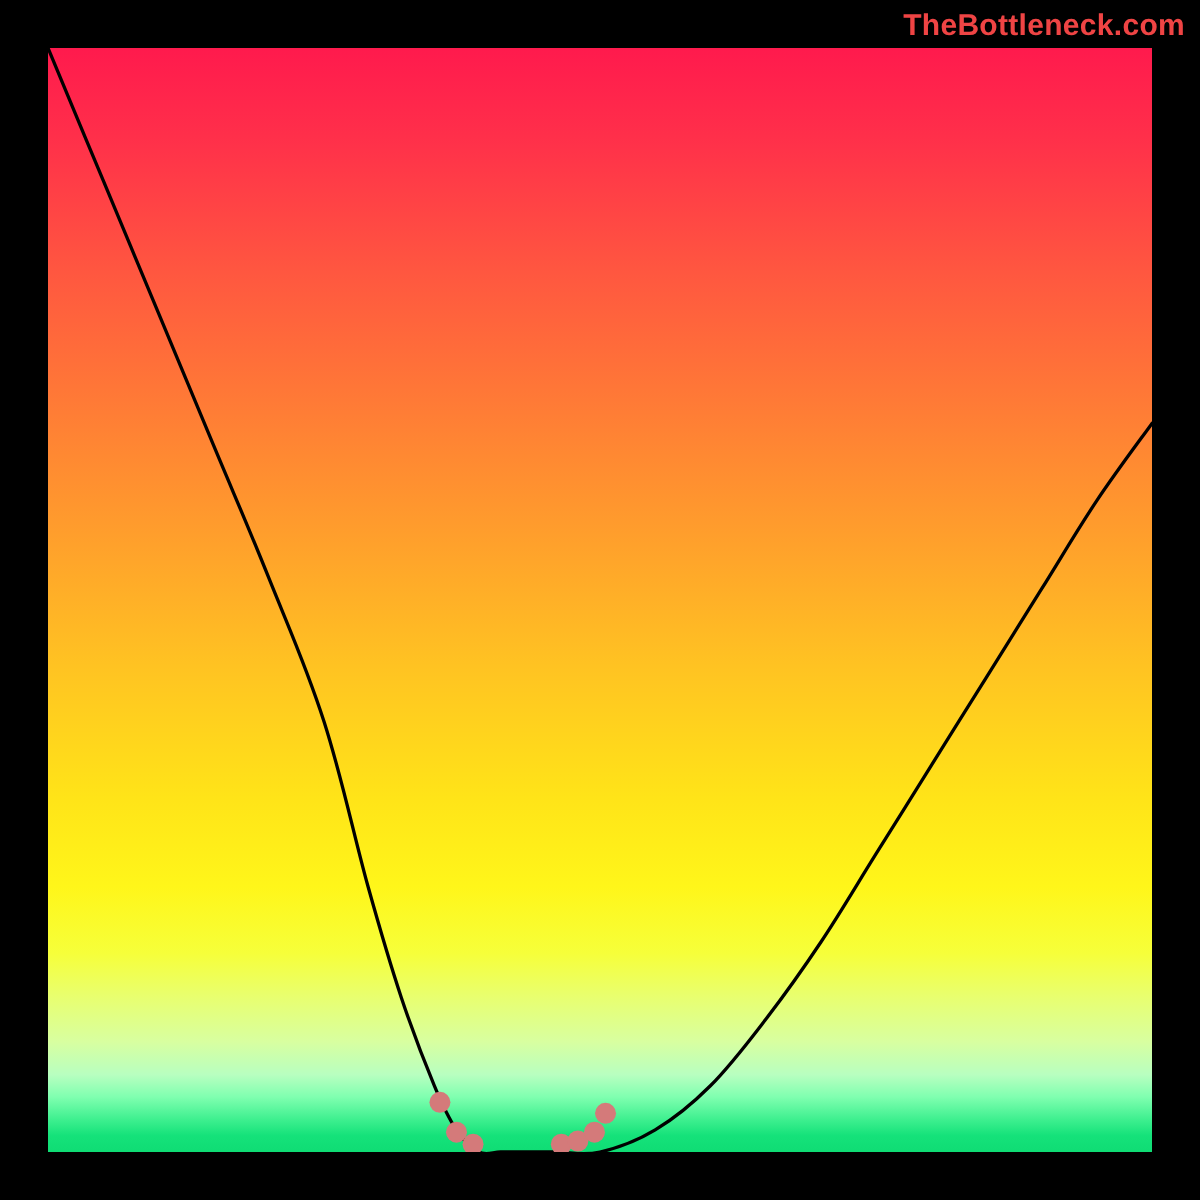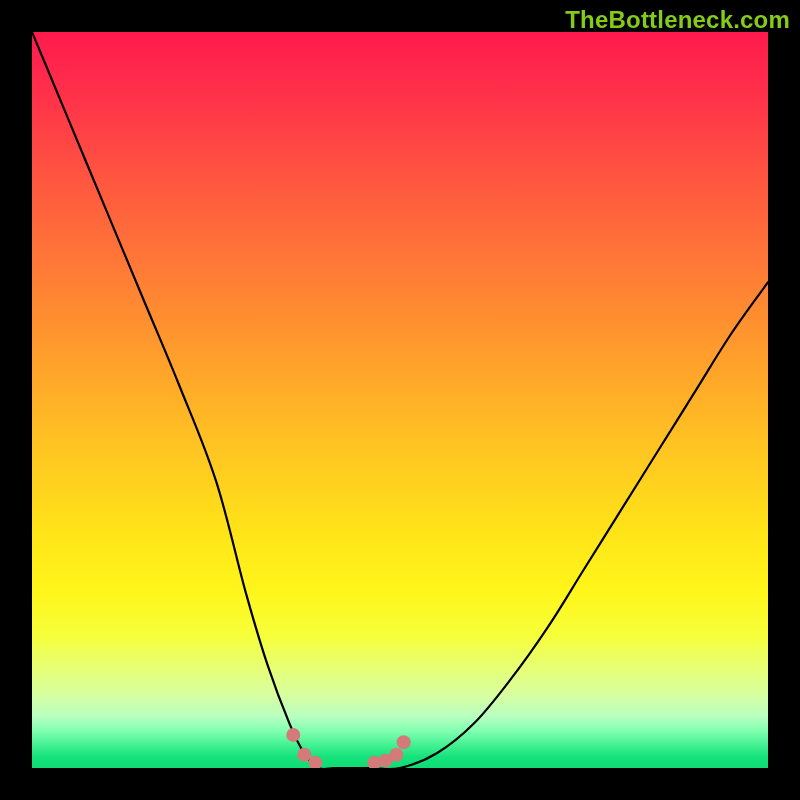--- a/index.html
+++ b/index.html
@@ -56,23 +56,23 @@
     top: 0;
     left: 0;
     width: 100%;
     height: 100%;
   }
   .watermark {
     position: absolute;
     top: 6px;
     right: 10px;
     font-family: Arial, Helvetica, sans-serif;
-    font-size: 24px;
+    font-size: 20px;
     font-weight: 600;
-    color: #84cc16;
+    color: #ef4444;
     letter-spacing: 0.2px;
     user-select: none;
   }
 </style>
 </head>
 <body>
 
 <div class="frame">
   <div class="plot-area">
     <div class="gradient"></div>

